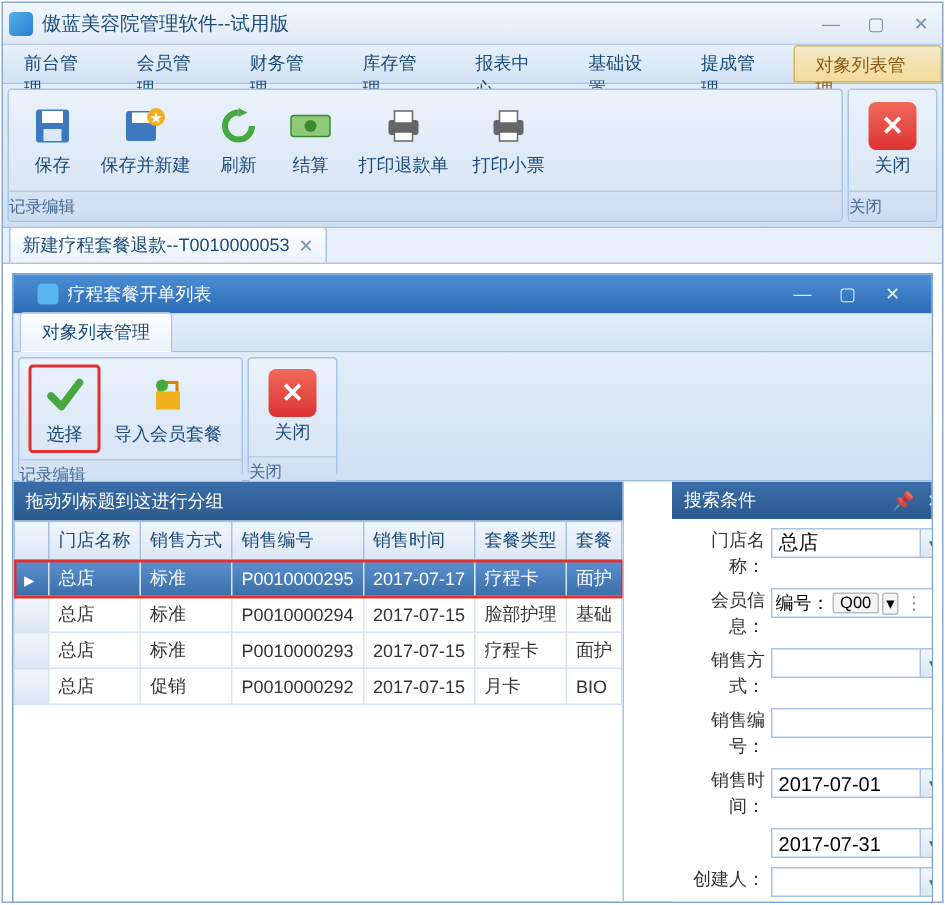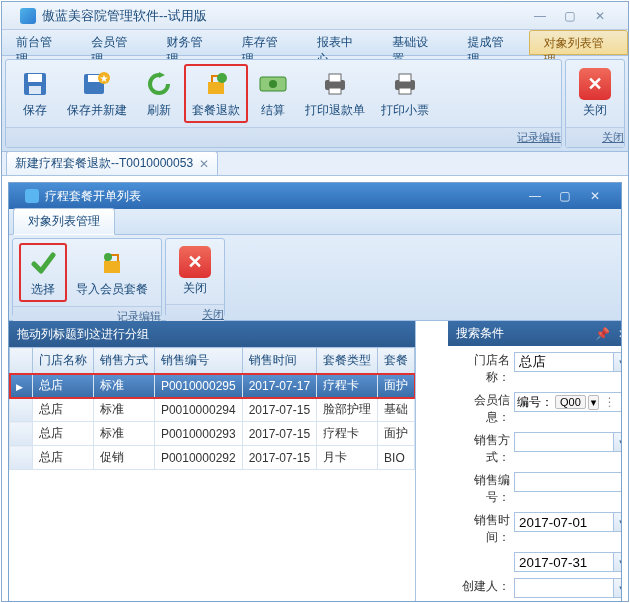--- a/index.html
+++ b/index.html
@@ -1,36 +1,36 @@
 <!DOCTYPE html>
 <html><head>
 <meta charset="utf-8">
 <style>
   * { box-sizing: border-box; margin: 0; padding: 0; font-family: "Microsoft YaHei", Arial, sans-serif; }
   body { width: 630px; height: 603px; background: #fff; overflow: hidden; font-size: 12px; }
 
   .outer { border: 1px solid #8aa9cc; width: 628px; height: 601px; margin: 1px; }
 
   
-  .titlebar { height: 28px; background: linear-gradient(#f2f7fd,#dfeaf6); border-bottom: 1px solid #b9cee6; display: flex; align-items: center; padding: 0 18px; }
+  .titlebar { height: 28px; background: linear-gradient(#f2f7fd,#dfeaf6); border-bottom: 1px solid #b9cee6; display: flex; align-items: center; padding: 0 4px; }
   .titlebar .logo { width: 16px; height: 16px; background: linear-gradient(135deg,#4fb3e8,#2d7bd3); border-radius: 3px; margin-right: 6px; }
   .titlebar .title { color: #1a4a7a; font-size: 13px; flex: 1; }
   .winbtns { display: flex; gap: 10px; color: #7a92ad; }
   .winbtn { width: 20px; text-align: center; cursor: pointer; }
 
   
   .menubar { height: 26px; background: linear-gradient(#e7f0fa,#d2e3f5); border-bottom: 1px solid #a9c4e2; display: flex; }
   .menuitem { padding: 4px 14px; color: #1a4a7a; cursor: pointer; border-right: 1px solid transparent; }
   .menuitem.active { background: linear-gradient(#f3e9c8,#f3dc9a); border: 1px solid #d8b558; border-radius: 3px 3px 0 0; color: #8a5a10; }
 
   
   .ribbon { height: 96px; background: linear-gradient(#e2edf9,#cfe0f3); border-bottom: 1px solid #9fbde0; display: flex; padding: 3px; gap: 3px; }
   .ribgroup { border: 1px solid #a9c4e2; border-radius: 3px; background: linear-gradient(#eaf2fb,#d5e3f4); display: flex; flex-direction: column; }
   .ribgroup-items { flex: 1; display: flex; align-items: center; padding: 4px 6px; gap: 2px; }
-  .ribgroup-label { text-align: right; font-size: 11px; color: #456a94; background: linear-gradient(#d5e3f4,#cdddf0); padding: 2px 0; border-top: 1px solid #b9cee6; text-decoration: underline; }
+  .ribgroup-label { text-align: left; font-size: 11px; color: #456a94; background: linear-gradient(#d5e3f4,#cdddf0); padding: 2px 0; border-top: 1px solid #b9cee6; }
   .ribbtn { display: flex; flex-direction: column; align-items: center; padding: 2px 6px; cursor: pointer; border: 1px solid transparent; border-radius: 3px; }
   .ribbtn.hl { border: 2px solid #e03030; }
   .ribicon { width: 32px; height: 32px; display: flex; align-items: center; justify-content: center; }
   .riblabel { font-size: 12px; color: #1a4a7a; margin-top: 2px; white-space: nowrap; }
   .closebtn { width: 32px; height: 32px; background: linear-gradient(#f06a5a,#d33); border-radius: 5px; display: flex; align-items: center; justify-content: center; color: #fff; font-weight: bold; font-size: 18px; }
 
   
   .doctab-strip { height: 24px; background: #e7f0fa; border-bottom: 1px solid #a9c4e2; display: flex; align-items: end; padding-left: 4px; }
   .doctab { background: linear-gradient(#fff,#eaf2fb); border: 1px solid #a9c4e2; border-bottom: none; border-radius: 3px 3px 0 0; padding: 3px 8px; font-size: 12px; color: #1a4a7a; display: flex; align-items: center; gap: 6px; }
   .doctab .x { color: #7a92ad; cursor: pointer; }
@@ -127,30 +127,20 @@
             <div class="riblabel">保存并新建</div>
           </div>
         <div class="ribbtn">
             <div class="ribicon">
               <svg width="28" height="28">
                 <path d="M14 5 A9 9 0 1 0 23 14" fill="none" stroke="#46a83e" stroke-width="4"></path>
                 <path d="M14 2 L14 8 L20 5 Z" fill="#46a83e"></path>
               </svg>
             </div>
             <div class="riblabel">刷新</div>
-          </div>
-        <div class="ribbtn hl">
-            <div class="ribicon">
-              <svg width="28" height="28">
-                <rect x="6" y="12" width="16" height="12" fill="#f0b020"></rect>
-                <path d="M10 12 L10 6 L18 6 L18 12" fill="none" stroke="#e08000" stroke-width="2"></path>
-                <circle cx="20" cy="8" r="5" fill="#46a83e"></circle>
-              </svg>
-            </div>
-            <div class="riblabel">套餐退款</div>
           </div>
         <div class="ribbtn">
             <div class="ribicon">
               <svg width="30" height="26">
                 <rect x="2" y="6" width="26" height="14" rx="2" fill="#8fc97a" stroke="#3a8a2e"></rect>
                 <circle cx="15" cy="13" r="4" fill="#3a8a2e"></circle>
               </svg>
             </div>
             <div class="riblabel">结算</div>
           </div>

